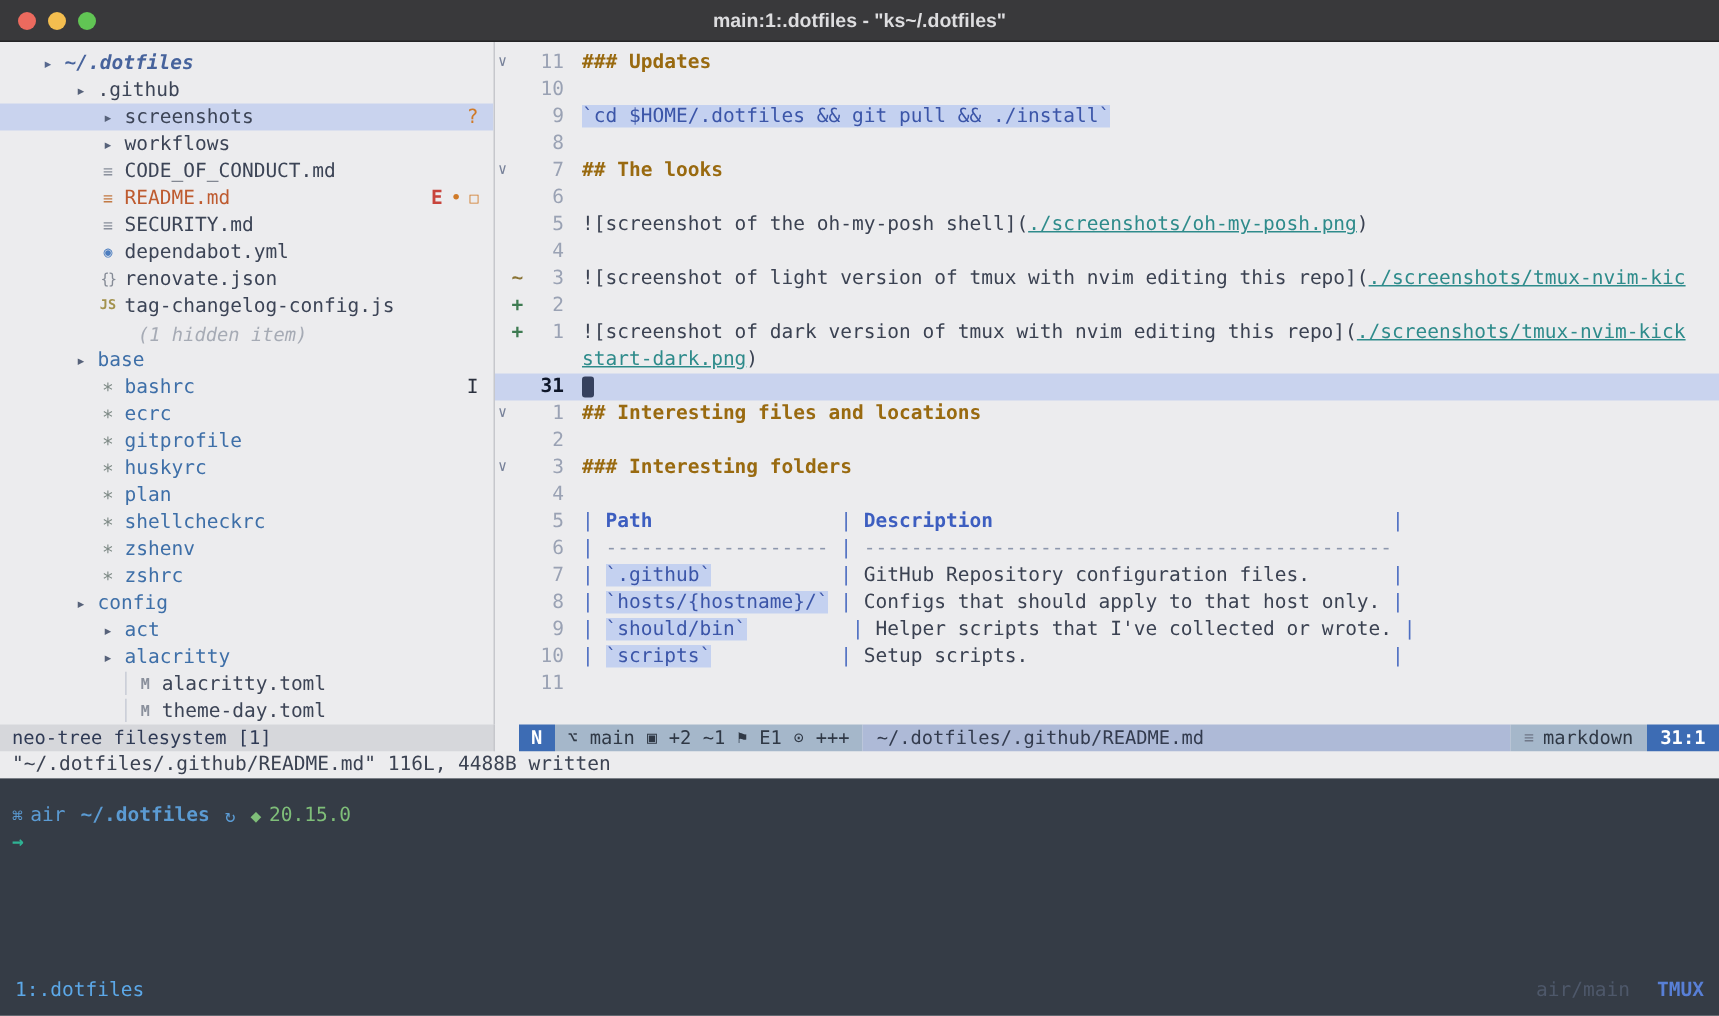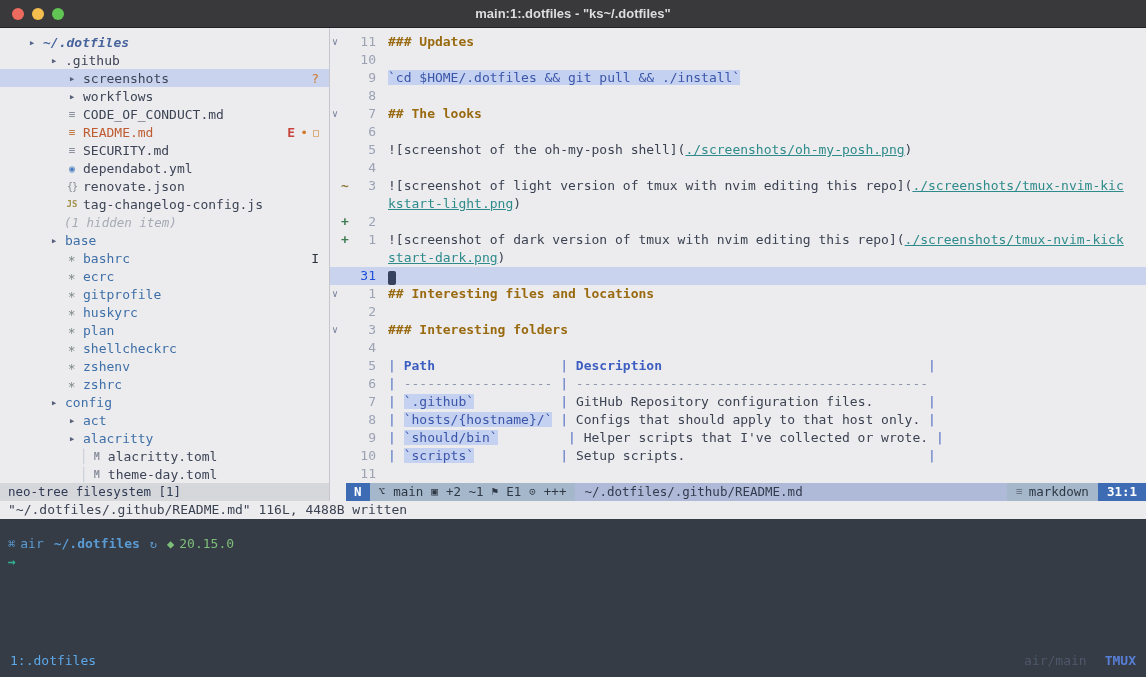--- a/index.html
+++ b/index.html
@@ -49,21 +49,21 @@
   .guide { color: #C9CDD6; margin-right: 1px; }
 
   
   .erow { height: 18px; display: flex; font-size: 13px; line-height: 18px; white-space: pre; }
   .erow.cur { background: #C9D3EE; }
   .gut { flex: none; width: 58px; display: flex; }
   .fold { width: 11px; color: #78829A; font-size: 10px; padding-left: 2px; }
   .sign { width: 11px; font-weight: bold; }
   .sign.s-add { color: #3E7B52; } .sign.s-chg { color: #8A7435; }
   .lnum { width: 24px; text-align: right; color: #9AA2B4; margin-right: 12px; }
-  .lnum.lcur { color: #1d4ed8; font-weight: normal; }
+  .lnum.lcur { color: #0f172a; font-weight: bold; }
   .content { color: #3B4252; text-align: center; }
   .content .h2, .content .h3 { color: #996A10; font-weight: bold; }
   .content .code { background: #C4D1F0; color: #3B55A8; }
   .content .link { color: #2E8B8B; text-decoration: underline; }
   .content .pipe { color: #4E6EC2; }
   .content .thead { color: #3D5EC0; font-weight: bold; }
   .content .dash { color: #8D97AD; }
   .cursor { display: inline-block; width: 8px; height: 14px; background: #36415E; border-radius: 2px;
     vertical-align: middle; margin-top: 2px; }
 
@@ -120,21 +120,21 @@
             <div class="trow" style="padding-left: 24px;"><span class="ticon i-root">▸</span><span class="tlabel root">~/.dotfiles</span></div>
             <div class="trow" style="padding-left: 46px;"><span class="ticon i-arrow">▸</span><span class="tlabel ddark">.github</span></div>
             <div class="trow sel" style="padding-left: 64px;"><span class="ticon i-arrow">▸</span><span class="tlabel ddark">screenshots</span><span class="markers"><span class="m-orange">?</span></span></div>
             <div class="trow" style="padding-left: 64px;"><span class="ticon i-arrow">▸</span><span class="tlabel ddark">workflows</span></div>
             <div class="trow" style="padding-left: 64px;"><span class="ticon i-md">≡</span><span class="tlabel file">CODE_OF_CONDUCT.md</span></div>
             <div class="trow" style="padding-left: 64px;"><span class="ticon i-md-o">≡</span><span class="tlabel readme">README.md</span><span class="markers"><span class="m-red">E</span><span class="m-orange">•</span><span class="m-sq">□</span></span></div>
             <div class="trow" style="padding-left: 64px;"><span class="ticon i-md">≡</span><span class="tlabel file">SECURITY.md</span></div>
             <div class="trow" style="padding-left: 64px;"><span class="ticon i-yml">◉</span><span class="tlabel file">dependabot.yml</span></div>
             <div class="trow" style="padding-left: 64px;"><span class="ticon i-json">{}</span><span class="tlabel file">renovate.json</span></div>
             <div class="trow" style="padding-left: 64px;"><span class="ticon i-js">JS</span><span class="tlabel file">tag-changelog-config.js</span></div>
-            <div class="trow" style="padding-left: 64px;"><span class="tlabel hidden">(1 hidden item)</span></div>
+            <div class="trow" style="padding-left: 92px;"><span class="tlabel hidden">(1 hidden item)</span></div>
             <div class="trow" style="padding-left: 46px;"><span class="ticon i-arrow">▸</span><span class="tlabel dblue">base</span></div>
             <div class="trow" style="padding-left: 64px;"><span class="ticon i-rc">∗</span><span class="tlabel dblue">bashrc</span><span class="markers"><span class="m-dark">I</span></span></div>
             <div class="trow" style="padding-left: 64px;"><span class="ticon i-rc">∗</span><span class="tlabel dblue">ecrc</span></div>
             <div class="trow" style="padding-left: 64px;"><span class="ticon i-rc">∗</span><span class="tlabel dblue">gitprofile</span></div>
             <div class="trow" style="padding-left: 64px;"><span class="ticon i-rc">∗</span><span class="tlabel dblue">huskyrc</span></div>
             <div class="trow" style="padding-left: 64px;"><span class="ticon i-rc">∗</span><span class="tlabel dblue">plan</span></div>
             <div class="trow" style="padding-left: 64px;"><span class="ticon i-rc">∗</span><span class="tlabel dblue">shellcheckrc</span></div>
             <div class="trow" style="padding-left: 64px;"><span class="ticon i-rc">∗</span><span class="tlabel dblue">zshenv</span></div>
             <div class="trow" style="padding-left: 64px;"><span class="ticon i-rc">∗</span><span class="tlabel dblue">zshrc</span></div>
             <div class="trow" style="padding-left: 46px;"><span class="ticon i-arrow">▸</span><span class="tlabel dblue">config</span></div>
@@ -148,21 +148,20 @@
         <div>
             <div class="erow"><span class="gut"><span class="fold">∨</span><span class="sign s-chg"></span><span class="lnum">11</span></span><span class="content"><span class="h3">### Updates</span></span></div>
             <div class="erow"><span class="gut"><span class="fold"></span><span class="sign s-chg"></span><span class="lnum">10</span></span><span class="content"></span></div>
             <div class="erow"><span class="gut"><span class="fold"></span><span class="sign s-chg"></span><span class="lnum">9</span></span><span class="content"><span class="code">`cd $HOME/.dotfiles &amp;&amp; git pull &amp;&amp; ./install`</span></span></div>
             <div class="erow"><span class="gut"><span class="fold"></span><span class="sign s-chg"></span><span class="lnum">8</span></span><span class="content"></span></div>
             <div class="erow"><span class="gut"><span class="fold">∨</span><span class="sign s-chg"></span><span class="lnum">7</span></span><span class="content"><span class="h2">## The looks</span></span></div>
             <div class="erow"><span class="gut"><span class="fold"></span><span class="sign s-chg"></span><span class="lnum">6</span></span><span class="content"></span></div>
             <div class="erow"><span class="gut"><span class="fold"></span><span class="sign s-chg"></span><span class="lnum">5</span></span><span class="content"><span class="t">![screenshot of the oh-my-posh shell](</span><span class="link">./screenshots/oh-my-posh.png</span><span class="t">)</span></span></div>
             <div class="erow"><span class="gut"><span class="fold"></span><span class="sign s-chg"></span><span class="lnum">4</span></span><span class="content"></span></div>
             <div class="erow"><span class="gut"><span class="fold"></span><span class="sign s-chg">~</span><span class="lnum">3</span></span><span class="content"><span class="t">![screenshot of light version of tmux with nvim editing this repo](</span><span class="link">./screenshots/tmux-nvim-kic</span></span></div>
-            <div class="erow"><span class="gut"><span class="fold"></span><span class="sign s-chg"></span><span class="lnum"></span></span><span class="content"><span class="link">kstart-light.png</span><span class="t">)</span></span></div>
             <div class="erow"><span class="gut"><span class="fold"></span><span class="sign s-add">+</span><span class="lnum">2</span></span><span class="content"></span></div>
             <div class="erow"><span class="gut"><span class="fold"></span><span class="sign s-add">+</span><span class="lnum">1</span></span><span class="content"><span class="t">![screenshot of dark version of tmux with nvim editing this repo](</span><span class="link">./screenshots/tmux-nvim-kick</span></span></div>
             <div class="erow"><span class="gut"><span class="fold"></span><span class="sign s-chg"></span><span class="lnum"></span></span><span class="content"><span class="link">start-dark.png</span><span class="t">)</span></span></div>
             <div class="erow cur"><span class="gut"><span class="fold"></span><span class="sign s-chg"></span><span class="lnum lcur">31</span></span><span class="content"><span class="cursor"></span></span></div>
             <div class="erow"><span class="gut"><span class="fold">∨</span><span class="sign s-chg"></span><span class="lnum">1</span></span><span class="content"><span class="h2">## Interesting files and locations</span></span></div>
             <div class="erow"><span class="gut"><span class="fold"></span><span class="sign s-chg"></span><span class="lnum">2</span></span><span class="content"></span></div>
             <div class="erow"><span class="gut"><span class="fold">∨</span><span class="sign s-chg"></span><span class="lnum">3</span></span><span class="content"><span class="h3">### Interesting folders</span></span></div>
             <div class="erow"><span class="gut"><span class="fold"></span><span class="sign s-chg"></span><span class="lnum">4</span></span><span class="content"></span></div>
             <div class="erow"><span class="gut"><span class="fold"></span><span class="sign s-chg"></span><span class="lnum">5</span></span><span class="content"><span class="pipe">| </span><span class="thead">Path</span><span class="t">               </span><span class="pipe"> | </span><span class="thead">Description</span><span class="t">                                 </span><span class="pipe"> |</span></span></div>
             <div class="erow"><span class="gut"><span class="fold"></span><span class="sign s-chg"></span><span class="lnum">6</span></span><span class="content"><span class="pipe">| </span><span class="dash">-------------------</span><span class="pipe"> | </span><span class="dash">---------------------------------------------</span></span></div>

